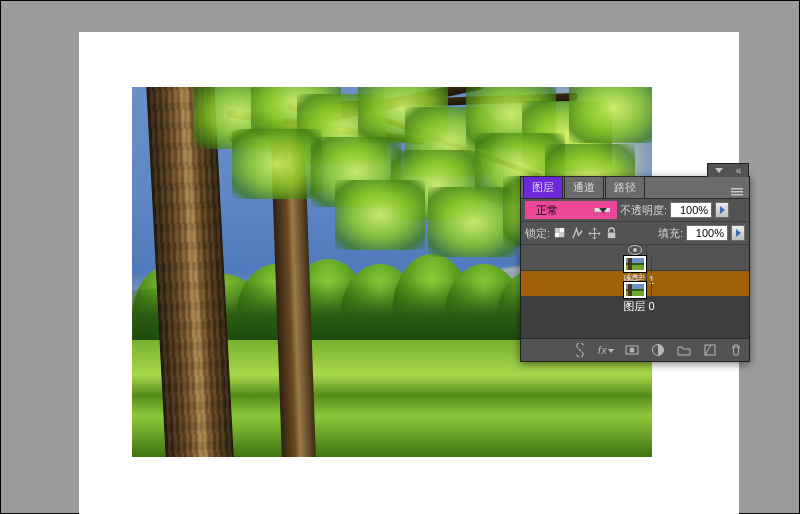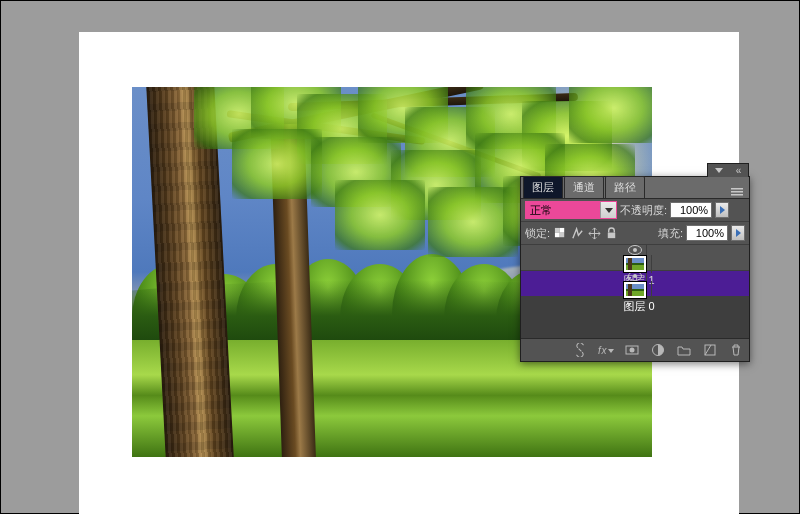--- a/index.html
+++ b/index.html
@@ -32,36 +32,36 @@
   .leaves { position:absolute; left:12%; right:-2%; top:-5%; height:58%; }
   .leaf { position:absolute; width:90px; height:70px; background: radial-gradient(ellipse, rgba(210,245,100,0.9) 0%, rgba(140,200,40,0.85) 45%, rgba(60,120,20,0.7) 80%, rgba(0,0,0,0) 100%); filter: blur(0.5px); }
 
   
   .panel { position: absolute; left: 519px; top: 175px; width: 230px; background: #535353; border: 1px solid #1f1f1f; box-shadow: 0 2px 8px rgba(0,0,0,0.5); color: #d8d8d8; }
   .panel-handle { position:absolute; right:0; top:-14px; height:14px; width:42px; background:#535353; border:1px solid #1f1f1f; border-bottom:none; display:flex; align-items:center; justify-content:space-around; }
   .handle-dot { width:0; height:0; border-left:4px solid transparent; border-right:4px solid transparent; border-top:5px solid #c8c8c8; }
   .handle-x { font-size:10px; color:#c8c8c8; cursor:pointer; }
   .tabs { display:flex; height:22px; background:#6b6b6b; border-bottom:1px solid #2a2a2a; align-items:flex-end; padding-left:2px; gap:1px; }
   .tab { padding:3px 8px 3px 8px; font-size:11px; background:#6b6b6b; color:#dcdcdc; border:1px solid #2a2a2a; border-bottom:none; border-radius:2px 2px 0 0; cursor:pointer; }
-  .tab.active { background:#0f172a; }
+  .tab.active { background:#6d28d9; }
   .tabs .menu { margin-left:auto; padding:0 6px; cursor:pointer; }
   .menu-lines { display:inline-block; width:12px; height:8px; background: linear-gradient(#c8c8c8,#c8c8c8) 0 0/12px 1.5px no-repeat, linear-gradient(#c8c8c8,#c8c8c8) 0 3px/12px 1.5px no-repeat, linear-gradient(#c8c8c8,#c8c8c8) 0 6px/12px 1.5px no-repeat; }
   .row { display:flex; align-items:center; height:23px; padding:0 4px; border-bottom:1px solid #3e3e3e; gap:3px; }
-  .select { flex:0 0 92px; height:18px; background:#ec4899; color:#000; display:flex; align-items:center; padding:0 4px; font-size:11px; border:1px solid #ec4899; position:relative;text-align:right; }
+  .select { flex:0 0 92px; height:18px; background:#ec4899; color:#000; display:flex; align-items:center; padding:0 4px; font-size:11px; border:7px solid #ec4899; position:relative;text-align:right; }
   .select .arrow { position:absolute; right:0; top:0; bottom:0; width:16px; background:linear-gradient(#eaeaea,#cfcfcf); border-left:1px solid #9a9a9a; display:flex; align-items:center; justify-content:center; }
   .select .arrow::after { content:""; border-left:4px solid transparent; border-right:4px solid transparent; border-top:5px solid #333; }
   .lbl { font-size:11px; color:#d8d8d8; }
   .pct { width:42px; height:16px; background:#fff; color:#000; display:flex; align-items:center; justify-content:flex-end; padding:0 3px; font-size:11px; border:1px solid #6e6e6e; }
   .arrow-btn { width:14px; height:16px; background:linear-gradient(#eaeaea,#bfbfbf); border:1px solid #6e6e6e; display:flex; align-items:center; justify-content:center; cursor:pointer; }
   .arrow-btn::after { content:""; border-top:4px solid transparent; border-bottom:4px solid transparent; border-left:5px solid #3a6fb7; }
   .lock-ico { width:14px; height:14px; display:flex; align-items:center; justify-content:center; cursor:pointer; }
   .lock-ico svg { width:13px; height:13px; }
   .layers { background:#535353; }
   .layer { display:flex; align-items:center; height:26px; border-bottom:1px solid #3e3e3e;flex-direction:column; }
-  .layer.sel { background:#4c1d95; color:#fff; }
+  .layer.sel { background:#a16207; color:#fff; }
   .eye { width:24px; display:flex; align-items:center; justify-content:center; border-right:1px solid #3e3e3e; height:100%; cursor:pointer; }
   .thumb-wrap { width:34px; display:flex; align-items:center; justify-content:center; border-right:1px solid #3e3e3e; height:100%; }
   .thumb { width:24px; height:18px; background:#fff; border:1px solid #000; position:relative; overflow:hidden; }
   .thumb .mini { position:absolute; left:2px; top:2px; right:2px; bottom:2px; background: linear-gradient(180deg,#6b8fc8 0 45%, #2b5c12 45% 55%, #6fa728 55% 100%); }
   .thumb .mini::before { content:""; position:absolute; left:2px; top:0; width:4px; height:100%; background:#4a351a; }
   .lname { padding-left:8px; font-size:11px; }
   .empty-area { height:42px; background:#3e3e3e; border-bottom:1px solid #2a2a2a; }
   .footer { height:22px; background:#535353; display:flex; align-items:center; justify-content:flex-end; padding:0 4px; gap:8px; }
   .ficon { width:18px; height:18px; display:flex; align-items:center; justify-content:center; cursor:pointer; color:#b8b8b8; }
   .ficon svg { width:14px; height:14px; }

